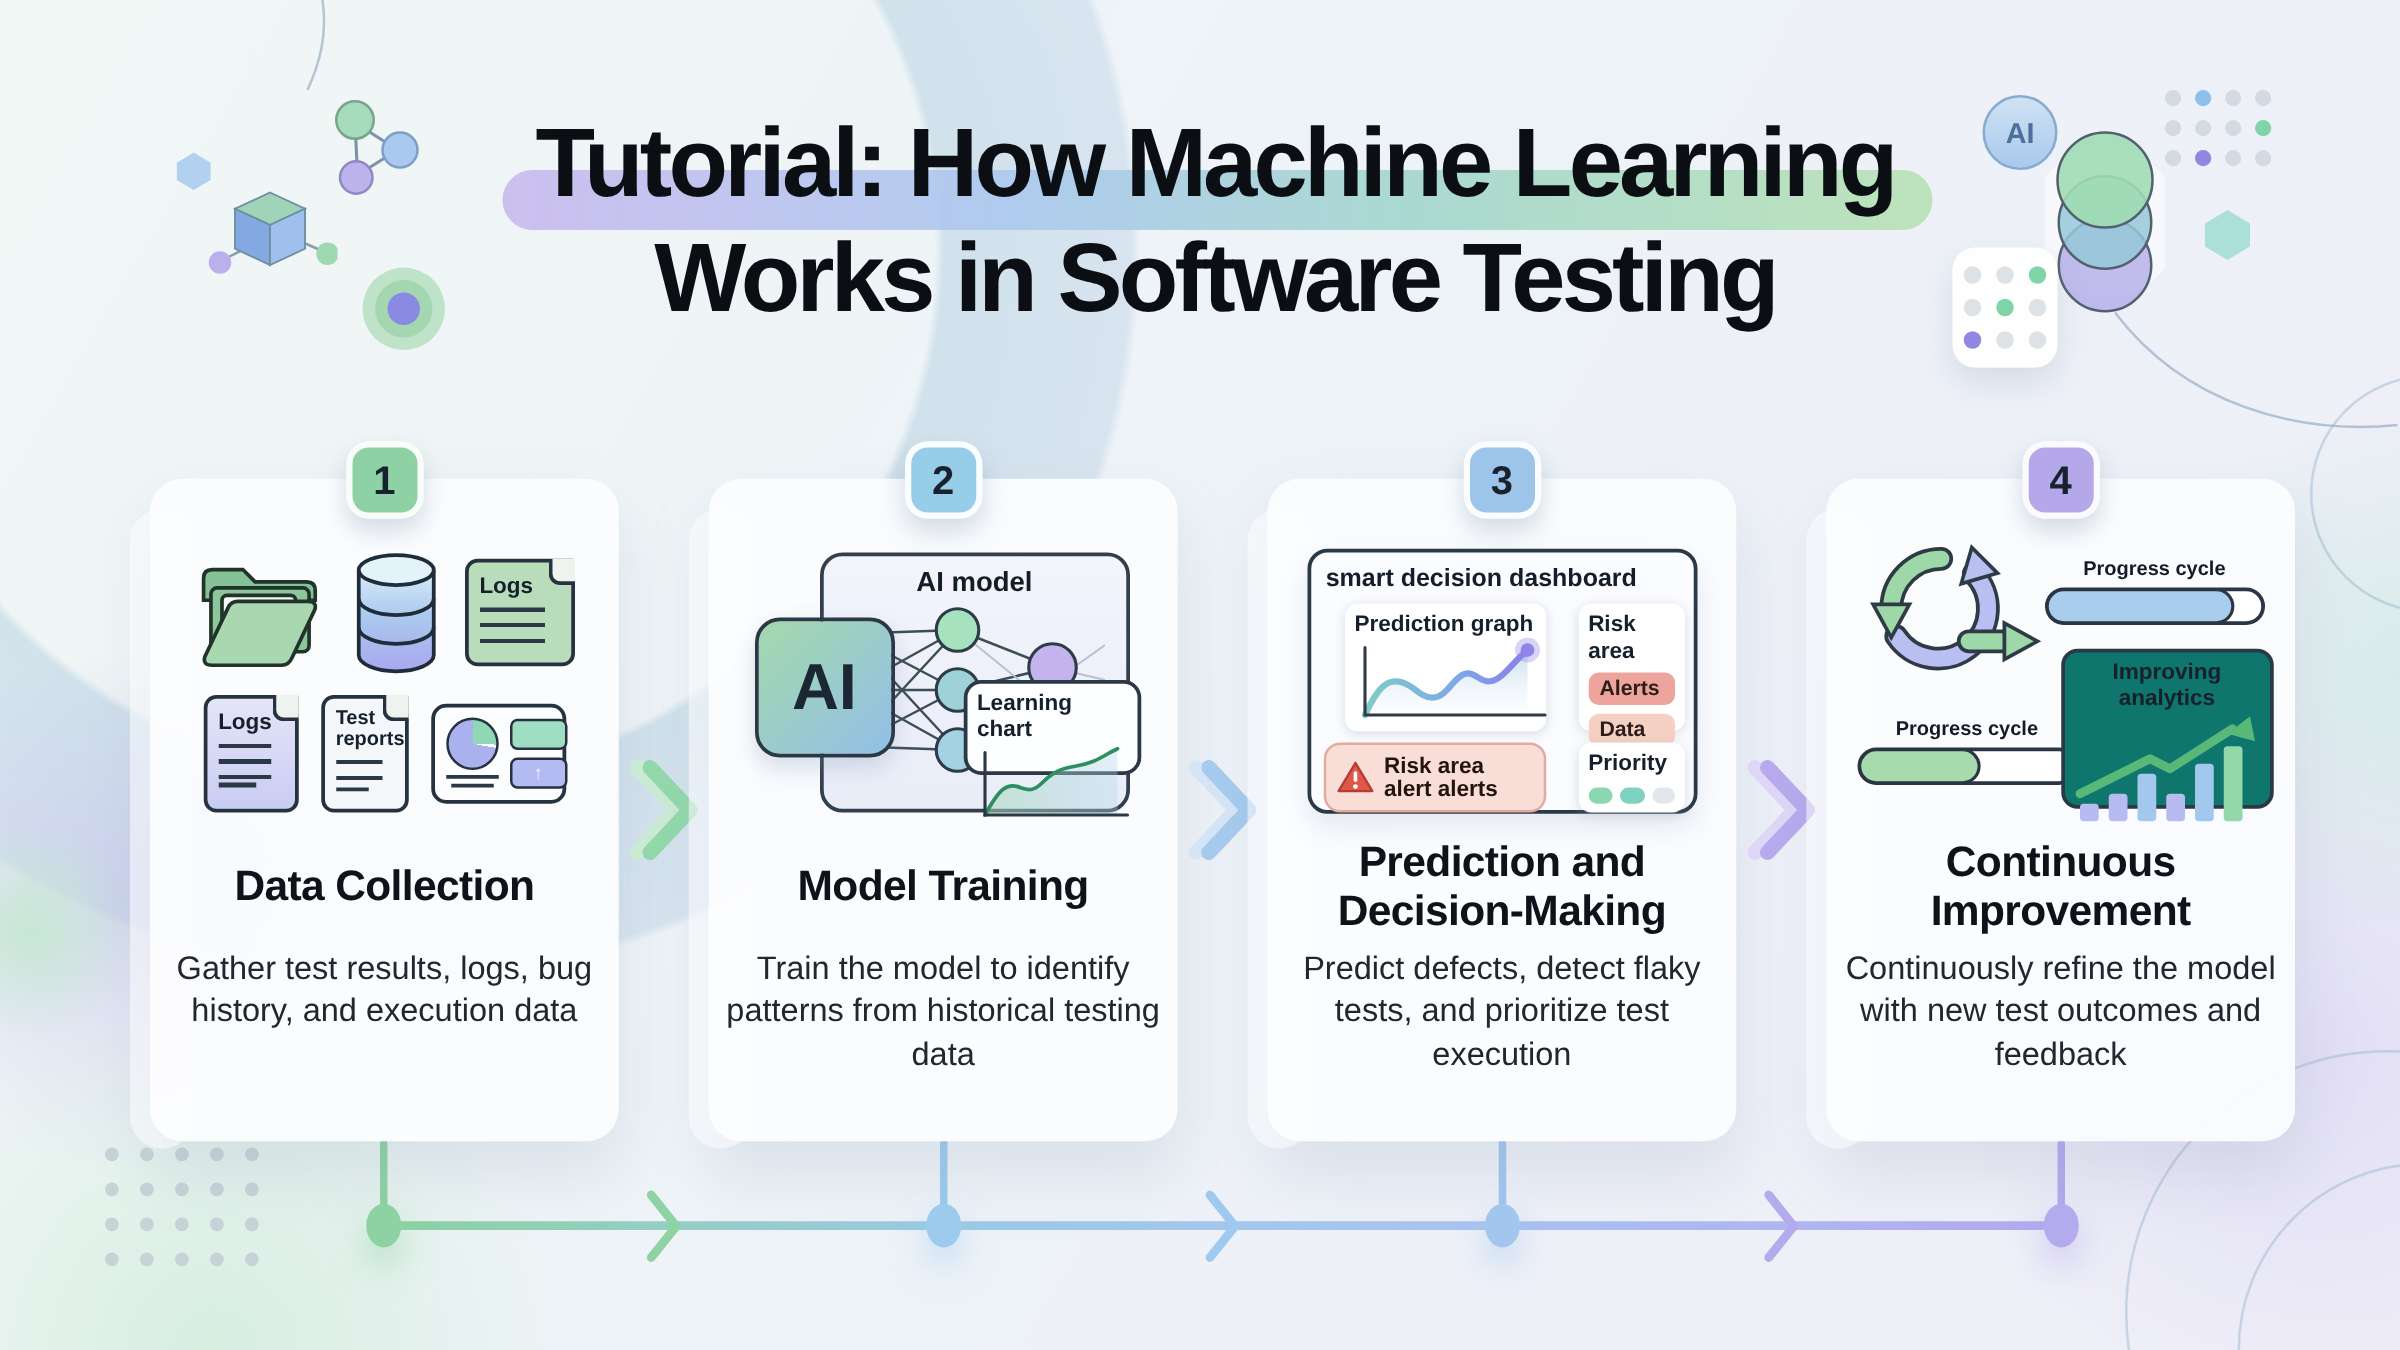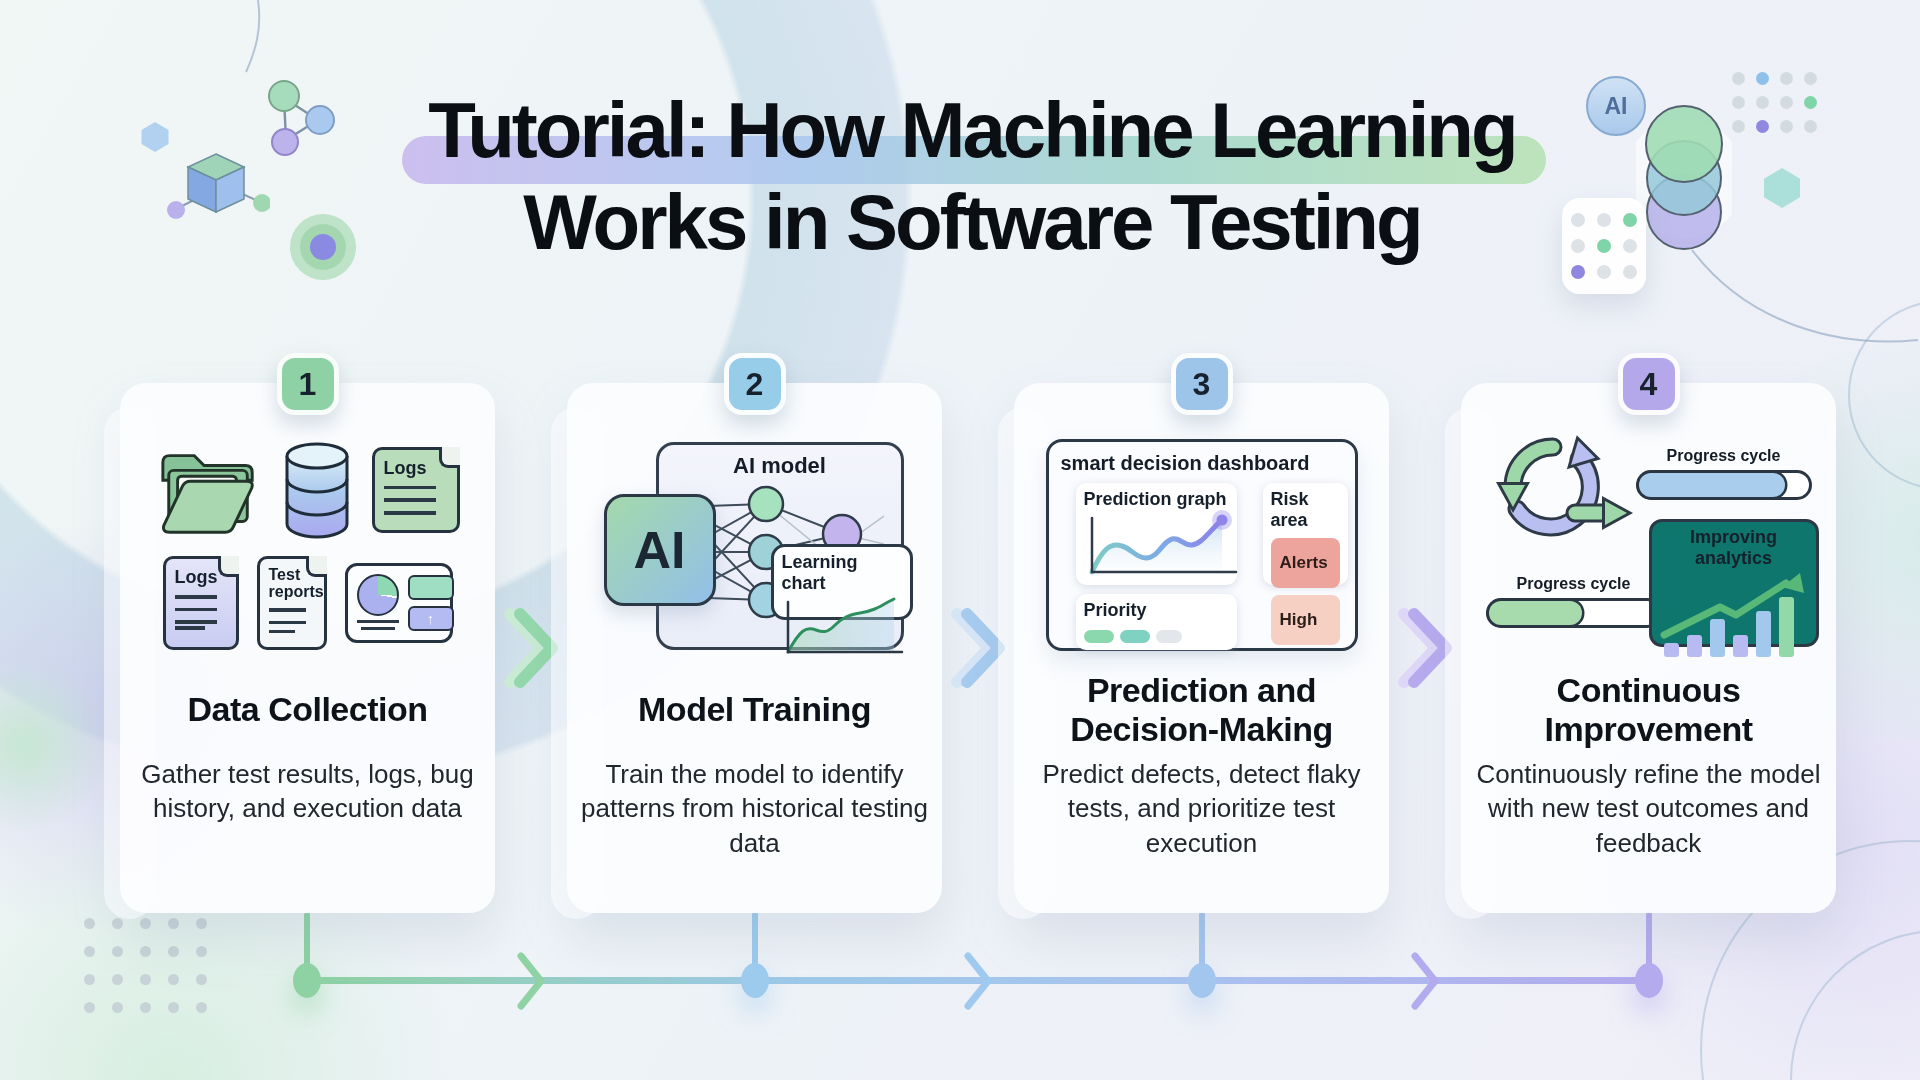--- a/index.html
+++ b/index.html
@@ -133,21 +133,21 @@
     background:#fdfeff; border:3px solid #2b3845; border-radius:14px; padding:5px 8px; }
   .learning-label { font-weight:700; font-size:18px; color:#15202c; }
 
   
   .sdd { width:312px; height:212px; background:#fbfcff; border:3px solid #2b3846;
     border-radius:16px; padding:8px 10px; box-shadow:0 10px 22px rgba(130,150,175,.18); }
   .sdd-title { font-weight:700; font-size:20px; color:#141d28; margin:2px 0 8px 2px; }
   .sdd-grid { display:grid; grid-template-columns:178px 102px; grid-template-rows:102px 56px; gap:9px; }
   .tile { background:#ffffff; border-radius:10px; box-shadow:0 2px 9px rgba(145,160,185,.35); padding:6px 8px;margin-left:17px; }
   .tile-label { font-weight:700; font-size:18px; color:#15202c; }
-  .risk-pill { margin-top:7px; border-radius:8px; padding:15px 9px;
+  .risk-pill { margin-top:7px; border-radius:8px; padding:3px 9px;
     font-weight:700; font-size:17px; color:#2c1d19; }
   .pill-alerts { background:#eda49c; }
   .pill-high { background:#f6d1c3; }
   .alert-banner { background:#f8ded7; border:2.5px solid #e3aa9f; border-radius:13px;
     display:flex; align-items:center; gap:8px; padding:4px 8px; }
   .alert-text { font-weight:700; font-size:18px; line-height:1.08; color:#23140f; width:132px; }
   .priority-pills { display:flex; gap:6px; margin-top:9px; }
   .priority-pills span { height:13px; border-radius:7px; }
   .pp-1 { width:30px; background:#8cd8ae; } .pp-2 { width:30px; background:#7fd2c2; }
   .pp-3 { width:26px; background:#e3e7eb; }
@@ -440,21 +440,29 @@
                 <path d="M8 62 C18 40 26 32 38 36 C48 39 52 48 62 48 C74 48 78 32 88 29 C96 27 100 36 108 35 C118 34 126 20 138 10 L138 62 Z" fill="url(#pgf)"></path>
                 <path d="M8 62 C18 40 26 32 38 36 C48 39 52 48 62 48 C74 48 78 32 88 29 C96 27 100 36 108 35 C118 34 126 20 138 10" fill="none" stroke="url(#pgs)" stroke-width="5" stroke-linecap="round"></path>
                 <circle cx="138" cy="10" r="10" fill="rgba(143,132,234,.35)"></circle>
                 <circle cx="138" cy="10" r="5.5" fill="#8f84ea"></circle>
                 <path d="M8 8 V62 H152" fill="none" stroke="#2f3b49" stroke-width="2.5" stroke-linecap="round"></path>
               </svg>
             </div>
             <div class="tile">
               <div class="tile-label">Risk area</div>
               <div class="risk-pill pill-alerts">Alerts</div>
-              <div class="risk-pill pill-high">High</div>
+              <div class="risk-pill pill-high">Data</div>
+            </div>
+            <div class="alert-banner">
+              <svg width="34" height="30" viewBox="0 0 34 30">
+                <path d="M17 2 L32 27 H2 Z" fill="#e2574a" stroke="#b23d33" stroke-width="2" stroke-linejoin="round"></path>
+                <rect x="15.4" y="9.5" width="3.2" height="9.5" rx="1.6" fill="#ffffff"></rect>
+                <circle cx="17" cy="23" r="2.1" fill="#ffffff"></circle>
+              </svg>
+              <div class="alert-text">Risk area alert alerts</div>
             </div>
             <div class="tile">
               <div class="tile-label">Priority</div>
               <div class="priority-pills">
                 <span class="pp-1"></span>
                   <span class="pp-2"></span>
                   <span class="pp-3"></span>
               </div>
             </div>
           </div>

